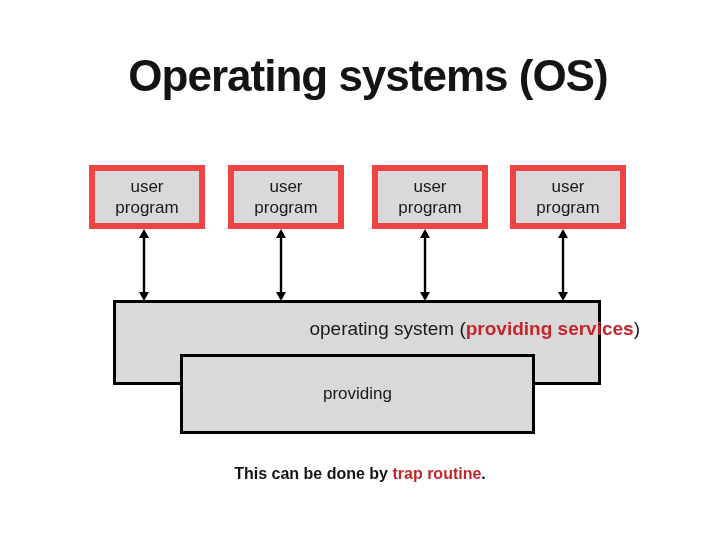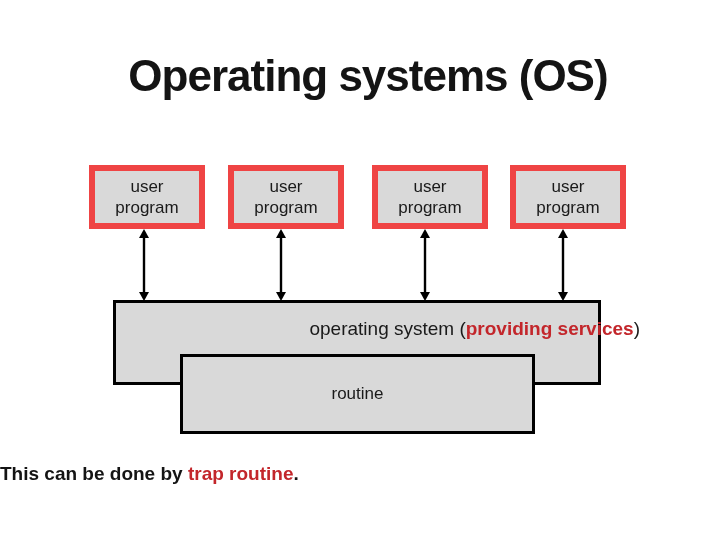--- a/index.html
+++ b/index.html
@@ -99,22 +99,22 @@
   .hw-box .hw-label {
     font-size: 17px;
     color: #1a1a1a;
   }
   .caption {
     position: absolute;
     left: 0;
     top: 462px;
     width: 100%;
     margin: 0;
-    text-align: left;
-    font-size: 19px;
+    text-align: center;
+    font-size: 16px;
     line-height: 24px;
     font-weight: 700;
     color: #141414;
   }
   .red { color: #c3262b; font-weight: 700; }
 </style>
 </head>
 <body>
 
 <div class="slide">
@@ -159,20 +159,20 @@
     <polygon points="6,72 11,63 1,63" fill="#000000"></polygon>
   </svg>
 
   <div class="os-box">
     <div class="os-label">
       <span>operating system (</span><span class="red">providing services</span><span>)</span>
     </div>
   </div>
 
   <div class="hw-box">
-    <span class="hw-label">routine</span>
+    <span class="hw-label">providing</span>
   </div>
 
   <p class="caption">
     <span>This can be done by </span><span class="red">trap routine</span><span>.</span>
   </p>
 
 </div>
 
 </body></html>

